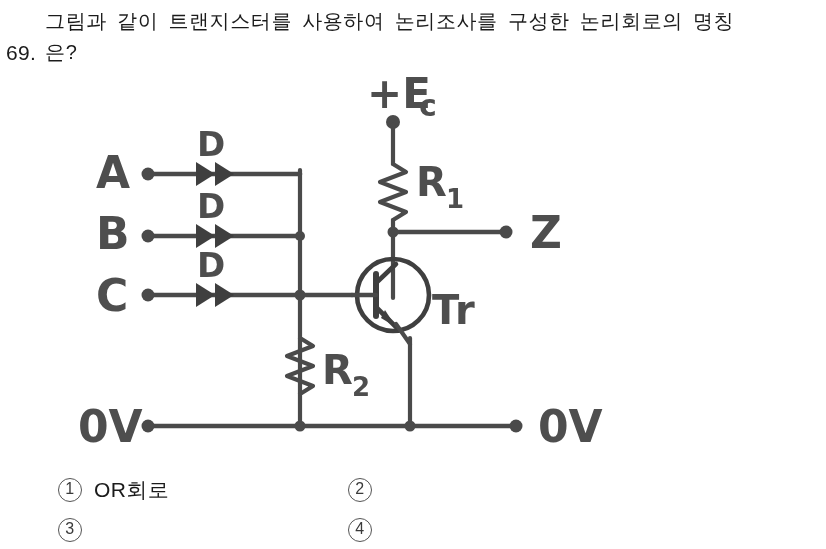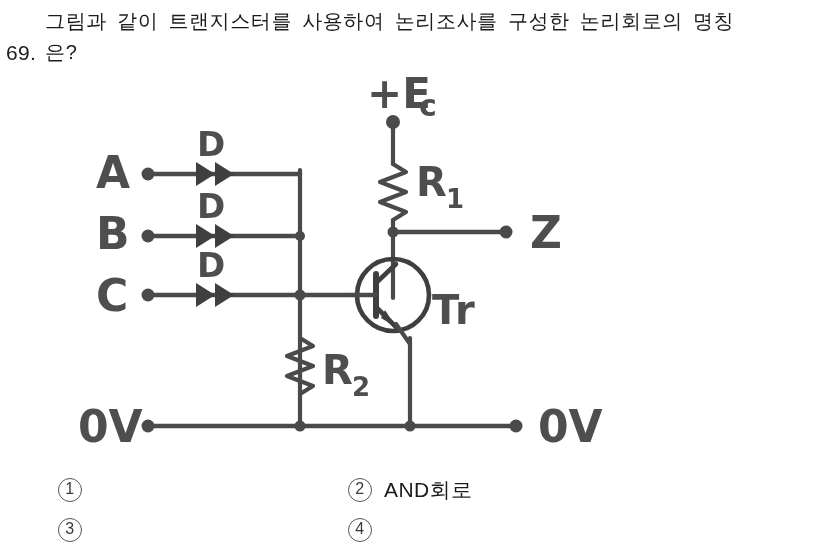--- a/index.html
+++ b/index.html
@@ -196,24 +196,24 @@
 
   <text class="glyph" x="78" y="376" font-size="44">0V</text>
   <text class="glyph" x="538" y="376" font-size="44">0V</text>
 </svg>
 </div>
 
 <div class="choices">
   <div class="choice-row">
     <div class="choice col1">
       <span class="choice-marker">1</span>
+      <span class="choice-label">OR회로</span>
     </div>
     <div class="choice">
       <span class="choice-marker">2</span>
-      <span class="choice-label">AND회로</span>
     </div>
   </div>
   <div class="choice-row">
     <div class="choice col1">
       <span class="choice-marker">3</span>
     </div>
     <div class="choice">
       <span class="choice-marker">4</span>
     </div>
   </div>

